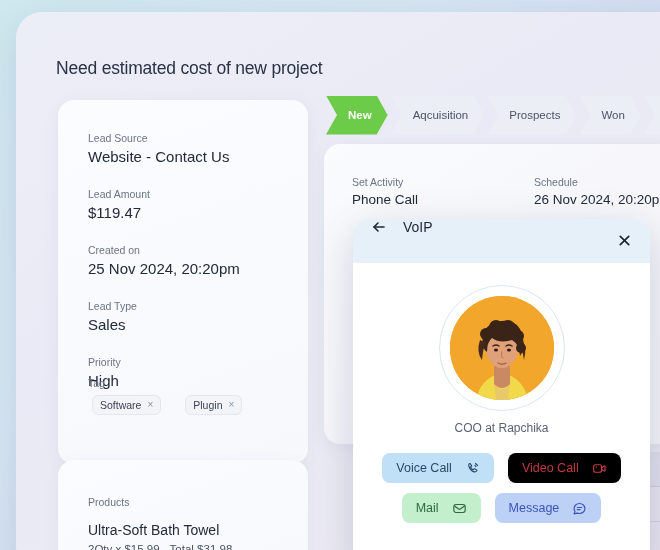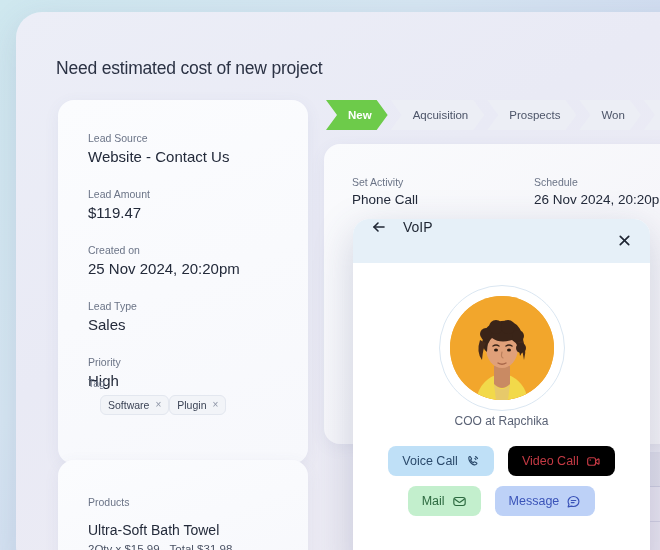--- a/index.html
+++ b/index.html
@@ -69,23 +69,23 @@
     white-space: nowrap;
   }
   .field-value {
     font-size: 15px;
     color: #232a3a;
     white-space: nowrap;
   }
 
   .tag-row {
     position: absolute;
-    left: 42px;
-    display: flex;
-    gap: 0;
+    left: 34px;
+    display: flex;
+    gap: 24px;
   }
   .tag-chip {
     display: inline-flex;
     align-items: center;
     gap: 6px;
     background: #f2f4f8;
     border: 1px solid #e3e7ef;
     border-radius: 6px;
     padding: 3px 7px;
     font-size: 10.5px;
@@ -137,21 +137,21 @@
   .stepper {
     position: absolute;
     left: 310px;
     top: 88px;
     display: flex;
     align-items: center;
     height: 30px;
   }
   .step {
     position: relative;
-    height: 30px;
+    height: 39px;
     display: flex;
     align-items: center;
     justify-content: center;
     background: #eceef5;
     color: #4c5468;
     font-size: 11.5px;
     padding: 0 16px 0 22px;
     margin-right: 3px;
     clip-path: polygon(0 0, calc(100% - 11px) 0, 100% 50%, calc(100% - 11px) 100%, 0 100%, 11px 50%);
     white-space: nowrap;
@@ -303,37 +303,37 @@
 
   .contact-name {
     text-align: center;
     margin-top: 14px;
     font-size: 16px;
     font-weight: bold;
     color: #1f2633;
   }
   .contact-role {
     text-align: center;
-    margin-top: 3px;
+    margin-top: 10px;
     font-size: 12px;
     color: #5a6275;
   }
 
   .actions {
     margin-top: 18px;
     display: flex;
     flex-wrap: wrap;
     justify-content: center;
     gap: 10px 14px;
     padding: 0 26px;
   }
   .action-btn {
     display: inline-flex;
     align-items: center;
-    gap: 7px;
+    gap: 13px;
     height: 30px;
     padding: 0 14px;
     border-radius: 8px;
     font-size: 12.5px;
     cursor: pointer;
     white-space: nowrap;
     border: none;
     font-family: "Liberation Sans", sans-serif;
   }
   .action-btn svg { display: block; }

